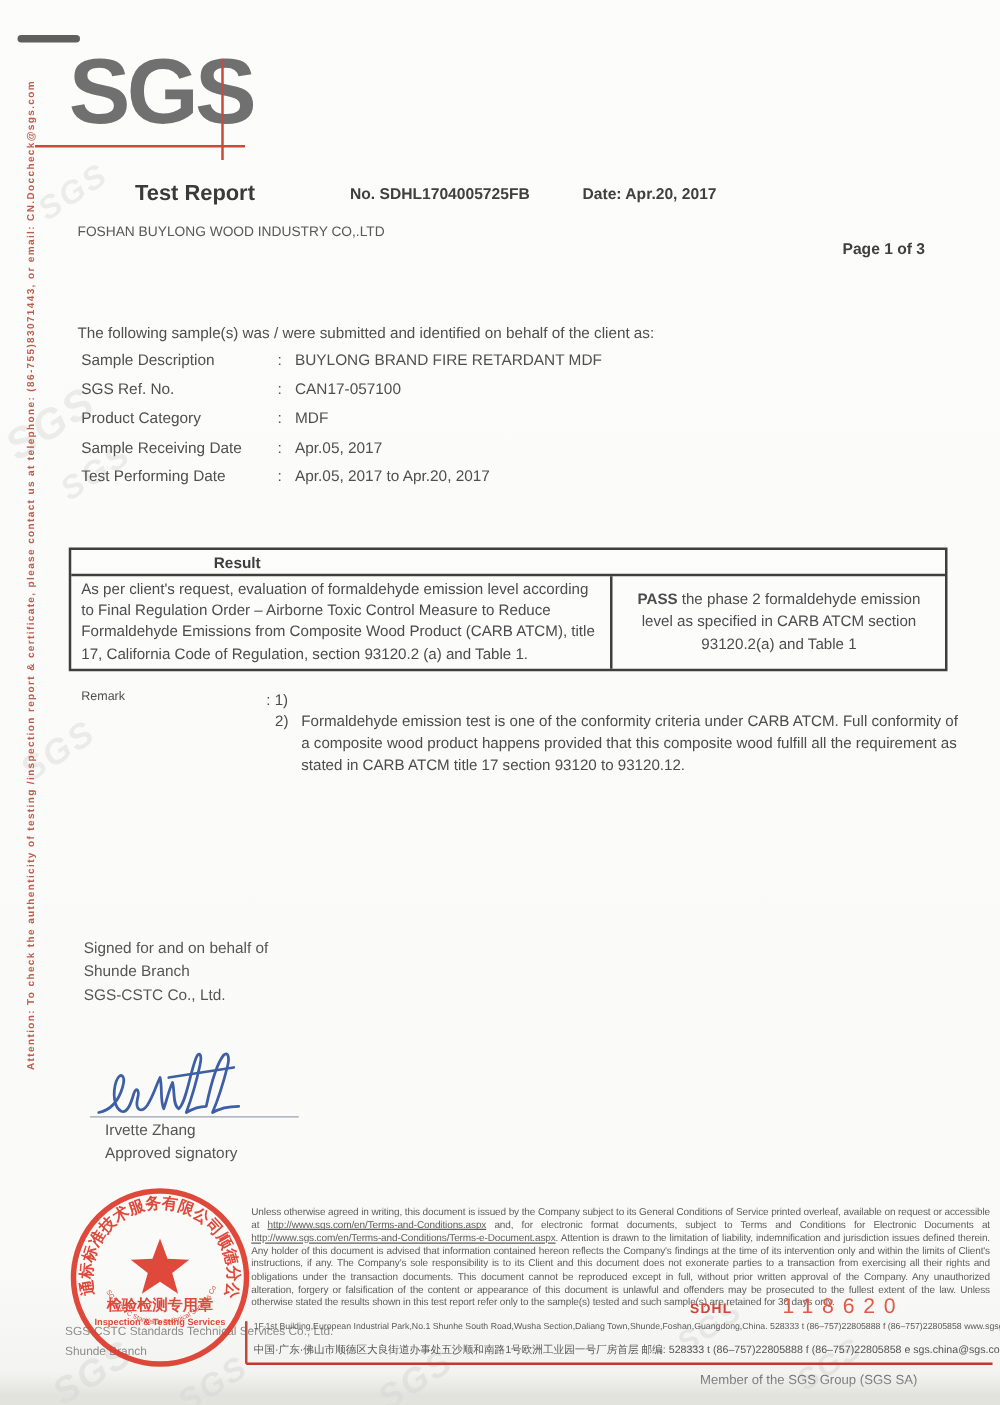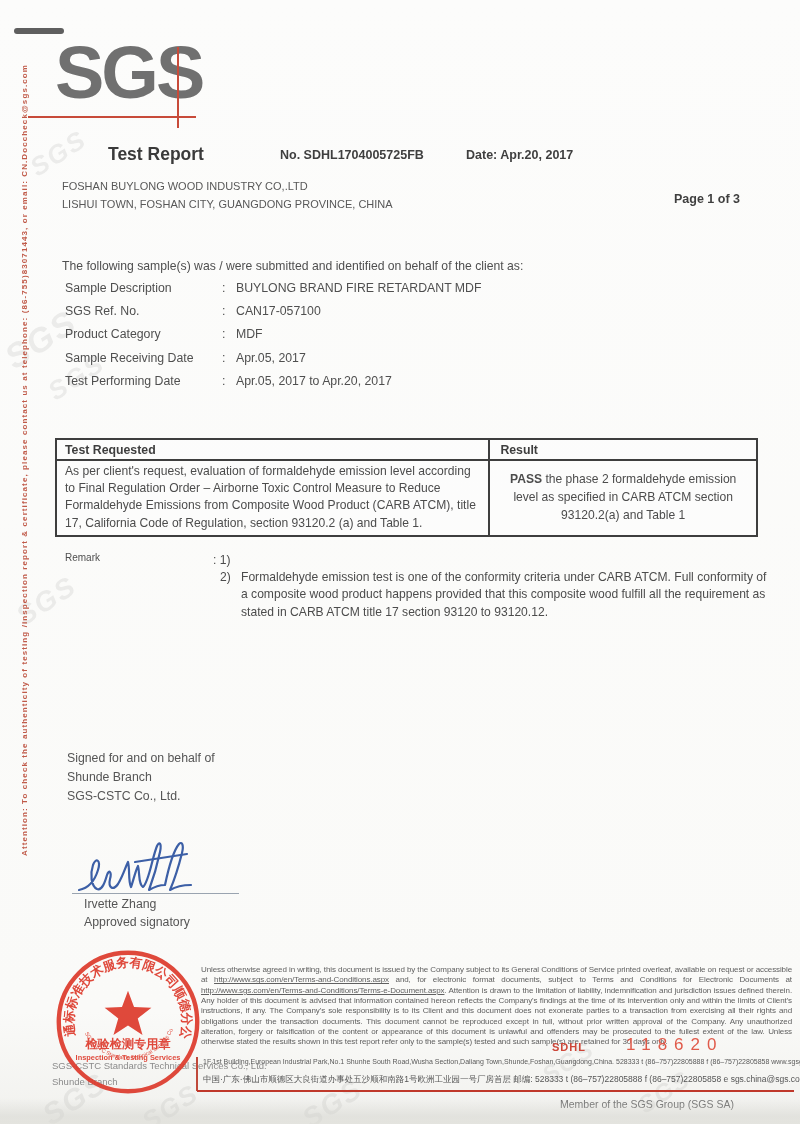--- a/index.html
+++ b/index.html
@@ -39,21 +39,21 @@
   .frow{display:flex;height:23.2px;align-items:flex-start;font-size:12.3px;color:#4f4f4f;}
   .flabel{width:157px;}
   .fsep{width:14px;text-align:left;}
   
   .rtable{left:55px;top:438px;width:699px;border:2px solid #3e3e3e;background:rgba(255,255,255,.4);}
   .trow{display:flex;}
   .tcell-l{width:62%;border-right:2px solid #3e3e3e;box-sizing:border-box;padding:2px 8px 3px 8px;}
   .tcell-r{width:38%;box-sizing:border-box;padding:2px 10px 3px 10px;text-align:center;}
   .thead{border-bottom:2px solid #3e3e3e;}
   .thead .tcell-l{font-weight:bold;font-size:12.3px;color:#3e3e3e;padding-top:3px;padding-bottom:2px;}
-  .thead .tcell-r{font-weight:bold;font-size:12.3px;color:#3e3e3e;text-align:left;padding-top:3px;padding-bottom:2px;}
+  .thead .tcell-r{font-weight:bold;font-size:12.3px;color:#3e3e3e;text-align:center;padding-top:3px;padding-bottom:2px;}
   .tbody .tcell-l{font-size:12.1px;line-height:1.42;color:#4c4c4c;}
   .tbody .tcell-r{font-size:12.1px;line-height:1.5;color:#4c4c4c;display:flex;align-items:center;}
   .result-inner{width:100%;text-align:center;}
   
   .remark-label{left:65px;top:552px;font-size:10px;color:#4f4f4f;}
   .remark-body{left:213px;top:552px;width:556px;font-size:12.1px;line-height:1.42;color:#4c4c4c;}
   .ritem{display:flex;}
   .rprefix{flex:0 0 28px;}
   .ritem2{margin-left:7px;}
   .ritem2 .rprefix{flex:0 0 21px;}
@@ -99,21 +99,20 @@
   <div class="abs cross-v"></div>
   <div class="abs cross-h"></div>
 
   <div class="abs title">Test Report</div>
   <div class="abs report-no">No.  SDHL1704005725FB</div>
   <div class="abs date">Date: Apr.20, 2017</div>
   <div class="abs page-no">Page 1 of 3</div>
 
   <div class="abs client">
     <div>FOSHAN BUYLONG WOOD INDUSTRY CO,.LTD</div>
-    <div>LISHUI TOWN, FOSHAN CITY, GUANGDONG PROVINCE, CHINA</div>
   </div>
 
   <div class="abs intro">The following sample(s) was / were submitted and identified on behalf of the client as:</div>
 
   <div class="abs fields">
     <div class="frow">
       <span class="flabel">Sample Description</span>
       <span class="fsep">:</span>
       <span class="fvalue">BUYLONG BRAND FIRE RETARDANT MDF</span>
     </div>
@@ -134,21 +133,20 @@
     </div>
     <div class="frow">
       <span class="flabel">Test Performing Date</span>
       <span class="fsep">:</span>
       <span class="fvalue">Apr.05, 2017 to Apr.20, 2017</span>
     </div>
   </div>
 
   <div class="abs rtable">
     <div class="trow thead">
-      <div class="tcell-l">Test Requested</div>
       <div class="tcell-r">Result</div>
     </div>
     <div class="trow tbody">
       <div class="tcell-l">As per client's request, evaluation of formaldehyde emission level according to Final Regulation Order – Airborne Toxic Control Measure to Reduce Formaldehyde Emissions from Composite Wood Product (CARB ATCM), title 17, California Code of Regulation, section 93120.2 (a) and Table 1.</div>
       <div class="tcell-r">
         <div class="result-inner">
           <b>PASS</b><span> the phase 2 formaldehyde emission level as specified in CARB ATCM section 93120.2(a) and Table 1</span>
         </div>
       </div>
     </div>

